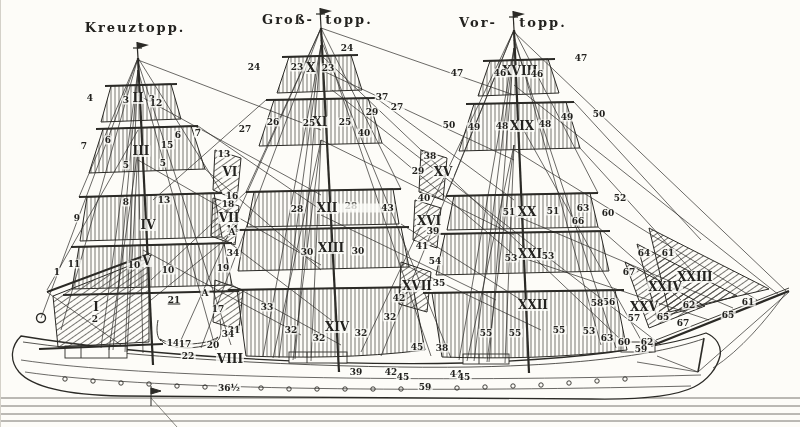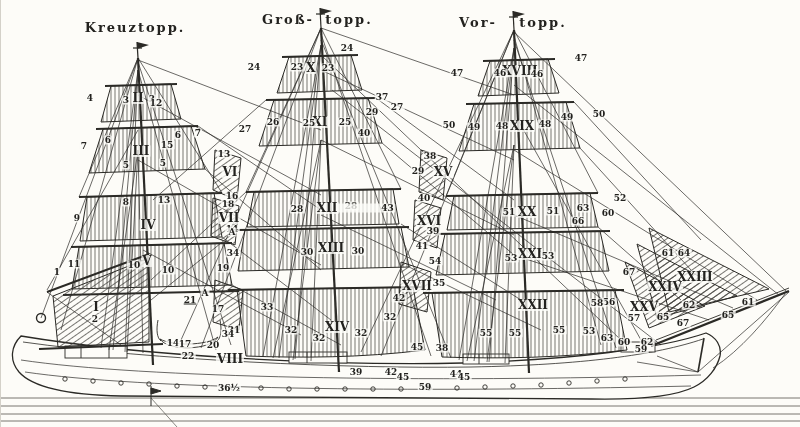--- a/index.html
+++ b/index.html
@@ -251,21 +251,21 @@
       <span class="lbl num" style="left: 227px; top: 204px;">18</span>
       <span class="lbl num" style="left: 231px; top: 196px;">16</span>
       <span class="lbl num" style="left: 73px; top: 264px;">11</span>
       <span class="lbl num" style="left: 133px; top: 265px;">10</span>
       <span class="lbl num" style="left: 167px; top: 270px;">10</span>
       <span class="lbl num" style="left: 222px; top: 268px;">19</span>
       <span class="lbl num" style="left: 231px; top: 229px;">14</span>
       <span class="lbl num" style="left: 232px; top: 253px;">34</span>
       <span class="lbl num" style="left: 231px; top: 232px;">A</span>
       <span class="lbl num" style="left: 204px; top: 293px;">A</span>
-      <span class="lbl num" style="left: 189px; top: 300px; text-decoration: underline;">21</span>
+      <span class="lbl num" style="left: 173px; top: 300px; text-decoration: underline;">21</span>
       <span class="lbl num" style="left: 217px; top: 309px;">17</span>
       <span class="lbl num" style="left: 233px; top: 330px;">31</span>
       <span class="lbl num" style="left: 56px; top: 272px;">1</span>
       <span class="lbl num" style="left: 94px; top: 319px;">2</span>
       <span class="lbl num" style="left: 172px; top: 343px;">14</span>
       <span class="lbl num" style="left: 184px; top: 344px;">17</span>
       <span class="lbl num" style="left: 187px; top: 356px;">22</span>
       <span class="lbl num" style="left: 212px; top: 345px;">20</span>
       <span class="lbl num" style="left: 227px; top: 334px;">34</span>
       <span class="lbl num" style="left: 228px; top: 388px;">36½</span>
@@ -324,21 +324,21 @@
       <span class="lbl num" style="left: 607px; top: 213px;">60</span>
       <span class="lbl num" style="left: 619px; top: 198px;">52</span>
       <span class="lbl num" style="left: 510px; top: 258px;">53</span>
       <span class="lbl num" style="left: 547px; top: 256px;">53</span>
       <span class="lbl num" style="left: 485px; top: 333px;">55</span>
       <span class="lbl num" style="left: 514px; top: 333px;">55</span>
       <span class="lbl num" style="left: 558px; top: 330px;">55</span>
       <span class="lbl num" style="left: 588px; top: 331px;">53</span>
       <span class="lbl num" style="left: 608px; top: 302px;">56</span>
       <span class="lbl num" style="left: 623px; top: 342px;">60</span>
-      <span class="lbl num" style="left: 643px; top: 253px; margin-left: 40px;">64</span>
+      <span class="lbl num" style="left: 643px; top: 253px;">64</span>
       <span class="lbl num" style="left: 667px; top: 253px;">61</span>
       <span class="lbl num" style="left: 628px; top: 272px;">67</span>
       <span class="lbl num" style="left: 596px; top: 303px;">58</span>
       <span class="lbl num" style="left: 633px; top: 318px;">57</span>
       <span class="lbl num" style="left: 662px; top: 317px;">65</span>
       <span class="lbl num" style="left: 688px; top: 305px;">62</span>
       <span class="lbl num" style="left: 682px; top: 323px;">67</span>
       <span class="lbl num" style="left: 727px; top: 315px;">65</span>
       <span class="lbl num" style="left: 747px; top: 302px;">61</span>
       <span class="lbl num" style="left: 606px; top: 338px;">63</span>

